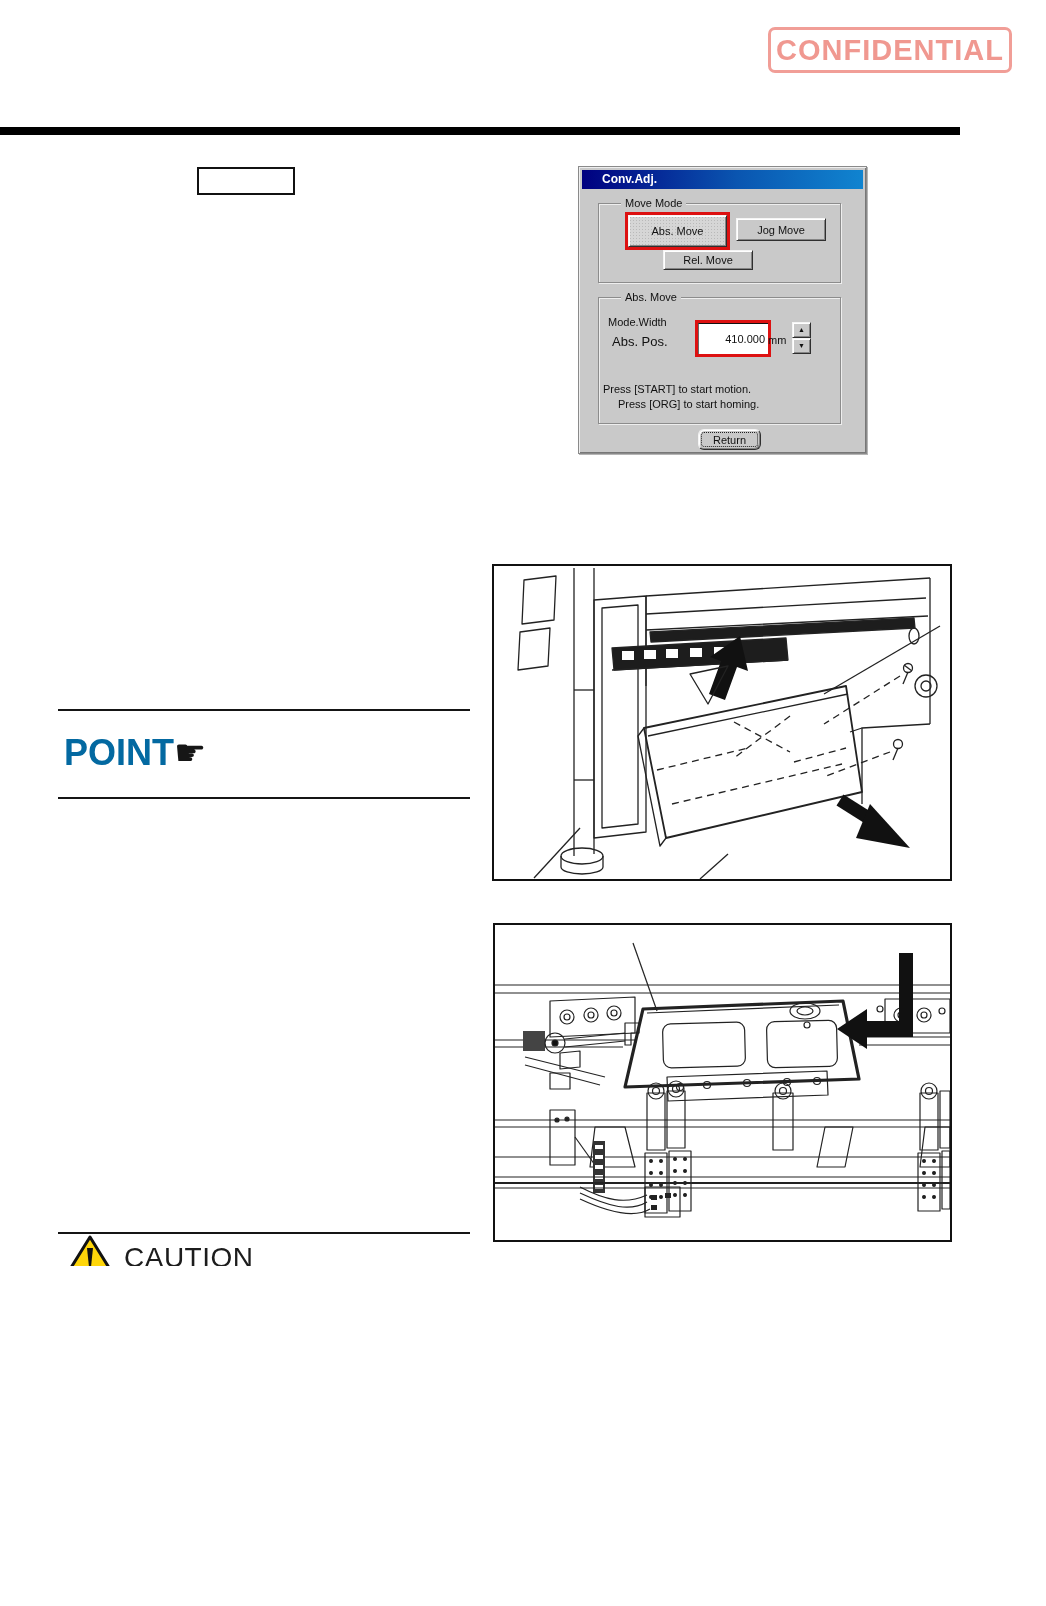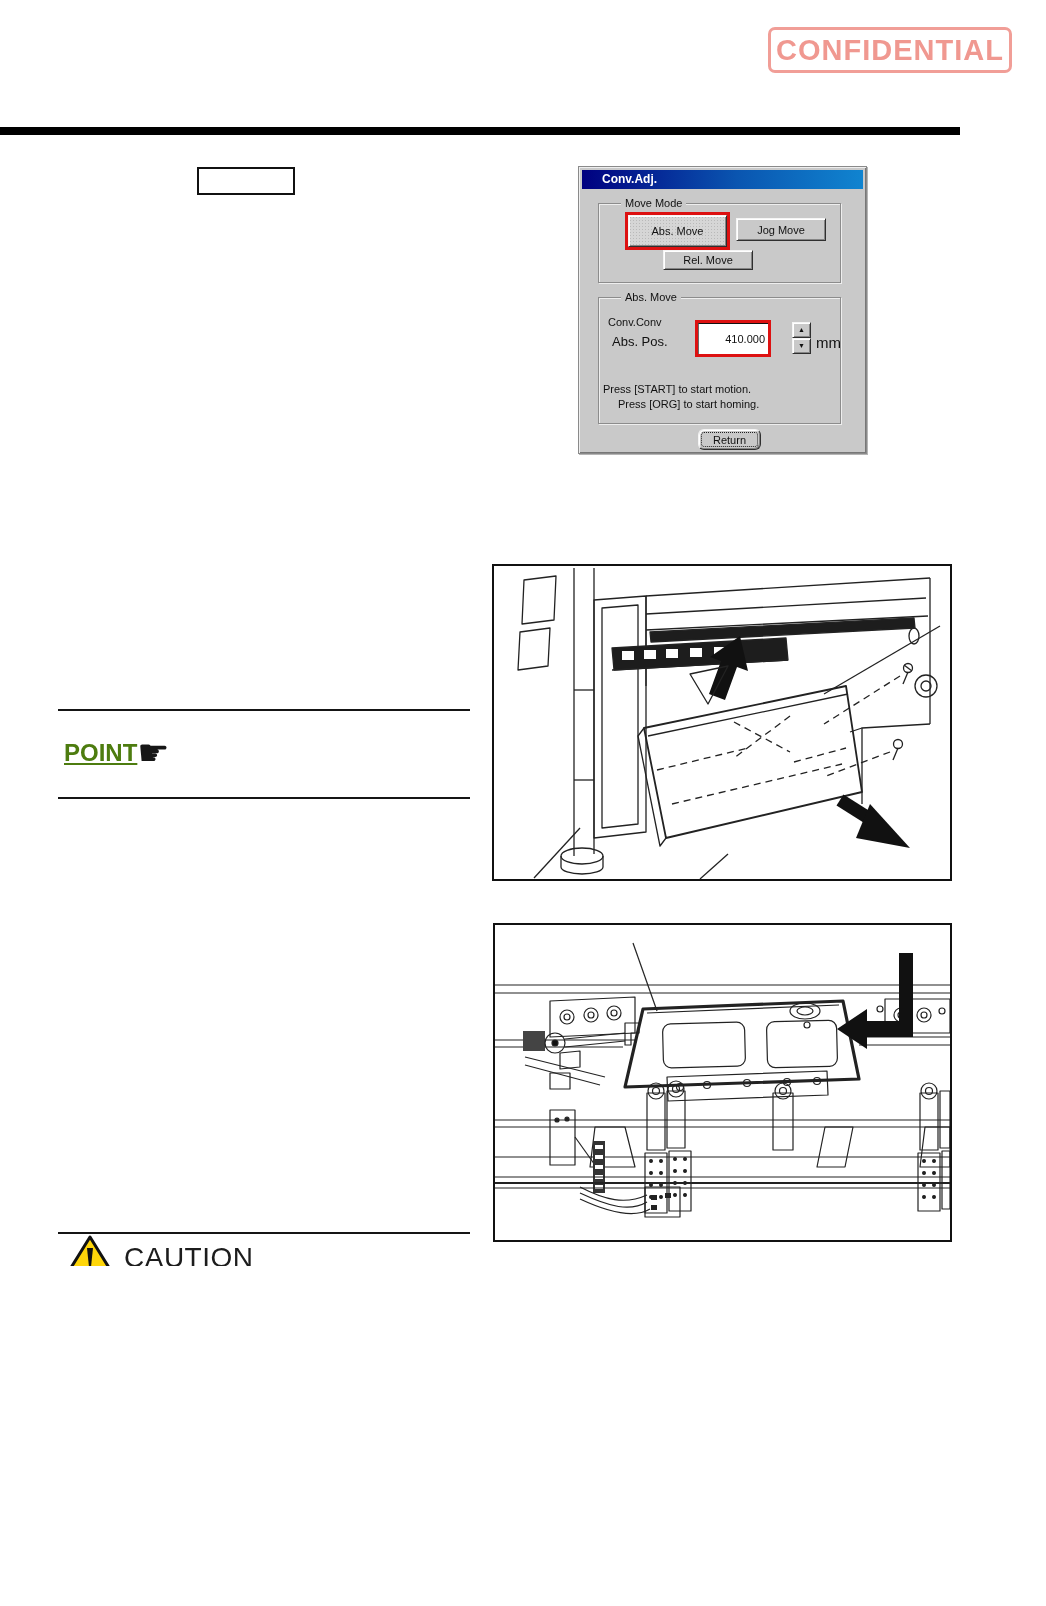--- a/index.html
+++ b/index.html
@@ -34,21 +34,21 @@
   .redbox{position:absolute;border:3px solid #dd1111;}
   .valfield{position:absolute;inset:0;background:#fff;border-top:1.5px solid #111;border-left:1px solid #6a6a6a;
        display:flex;align-items:center;justify-content:flex-end;padding-right:3px;font-size:11px;}
   .spinbtn{width:17px;height:14px;font-size:7px;line-height:12px;}
   .focusdots{outline:1px dotted #222;outline-offset:-4px;}
 
   
   .figbox{border:2px solid #111;background:#fff;}
 
   
-  .pointlabel{font-size:24px;font-weight:bold;color:#4d7c0f;text-decoration:underline;}
+  .pointlabel{font-size:36px;font-weight:bold;color:#0369a1;}
   .handicon{font-size:36px;line-height:28px;color:#161616;}
   .cautionlabel{font-size:28px;font-weight:500;color:#1c1c1c;letter-spacing:.5px;}
 
   
   .revtable{left:525px;top:1486px;width:421px;height:118px;border:2px solid #111;}
   .revtable .hdr{position:absolute;left:0;top:0;right:0;height:28px;border-bottom:2px solid #111;}
   .revtable .vdiv{position:absolute;left:327px;top:28px;bottom:0;width:2px;background:#111;}
 
   svg{display:block;}
 </style>
@@ -70,27 +70,27 @@
     </div>
     <div class="redbox" style="left:46px;top:45px;width:99px;height:32px;">
       <div class="btn btn-stipple" style="left:0;top:0;right:0;bottom:0;">Abs. Move</div>
     </div>
     <div class="btn" style="left:157px;top:51px;width:88px;height:21px;text-align:center;">Jog Move</div>
     <div class="btn" style="left:36px;top:83px;width:88px;height:18px;margin-left:48px;">Rel. Move</div>
 
     <div class="groupbox" style="left:19px;top:130px;width:241px;height:125px;">
       <span class="grouplabel">Abs. Move</span>
     </div>
-    <div class="abs" style="left:29px;top:149px;font-size:11px;">Conv.Conv</div>
+    <div class="abs" style="left:29px;top:149px;font-size:11px;">Mode.Width</div>
     <div class="abs" style="left:33px;top:167px;font-size:13px;">Abs. Pos.</div>
 
     <div class="redbox" style="left:116px;top:153px;width:70px;height:31px;">
       <div class="valfield">410.000</div>
     </div>
-    <div class="abs" style="left:189px;top:167px;font-size:15px;padding-left:48px;">mm</div>
+    <div class="abs" style="left:189px;top:167px;font-size:11px;">mm</div>
 
     <div class="btn spinbtn" style="left:213px;top:155px;">
       <span>▲</span>
     </div>
     <div class="btn spinbtn" style="left:213px;top:171px;">
       <span>▼</span>
     </div>
 
     <div class="abs" style="left:24px;top:216px;font-size:11px;">Press [START] to start motion.</div>
     <div class="abs" style="left:39px;top:231px;font-size:11px;">Press [ORG] to start homing.</div>

